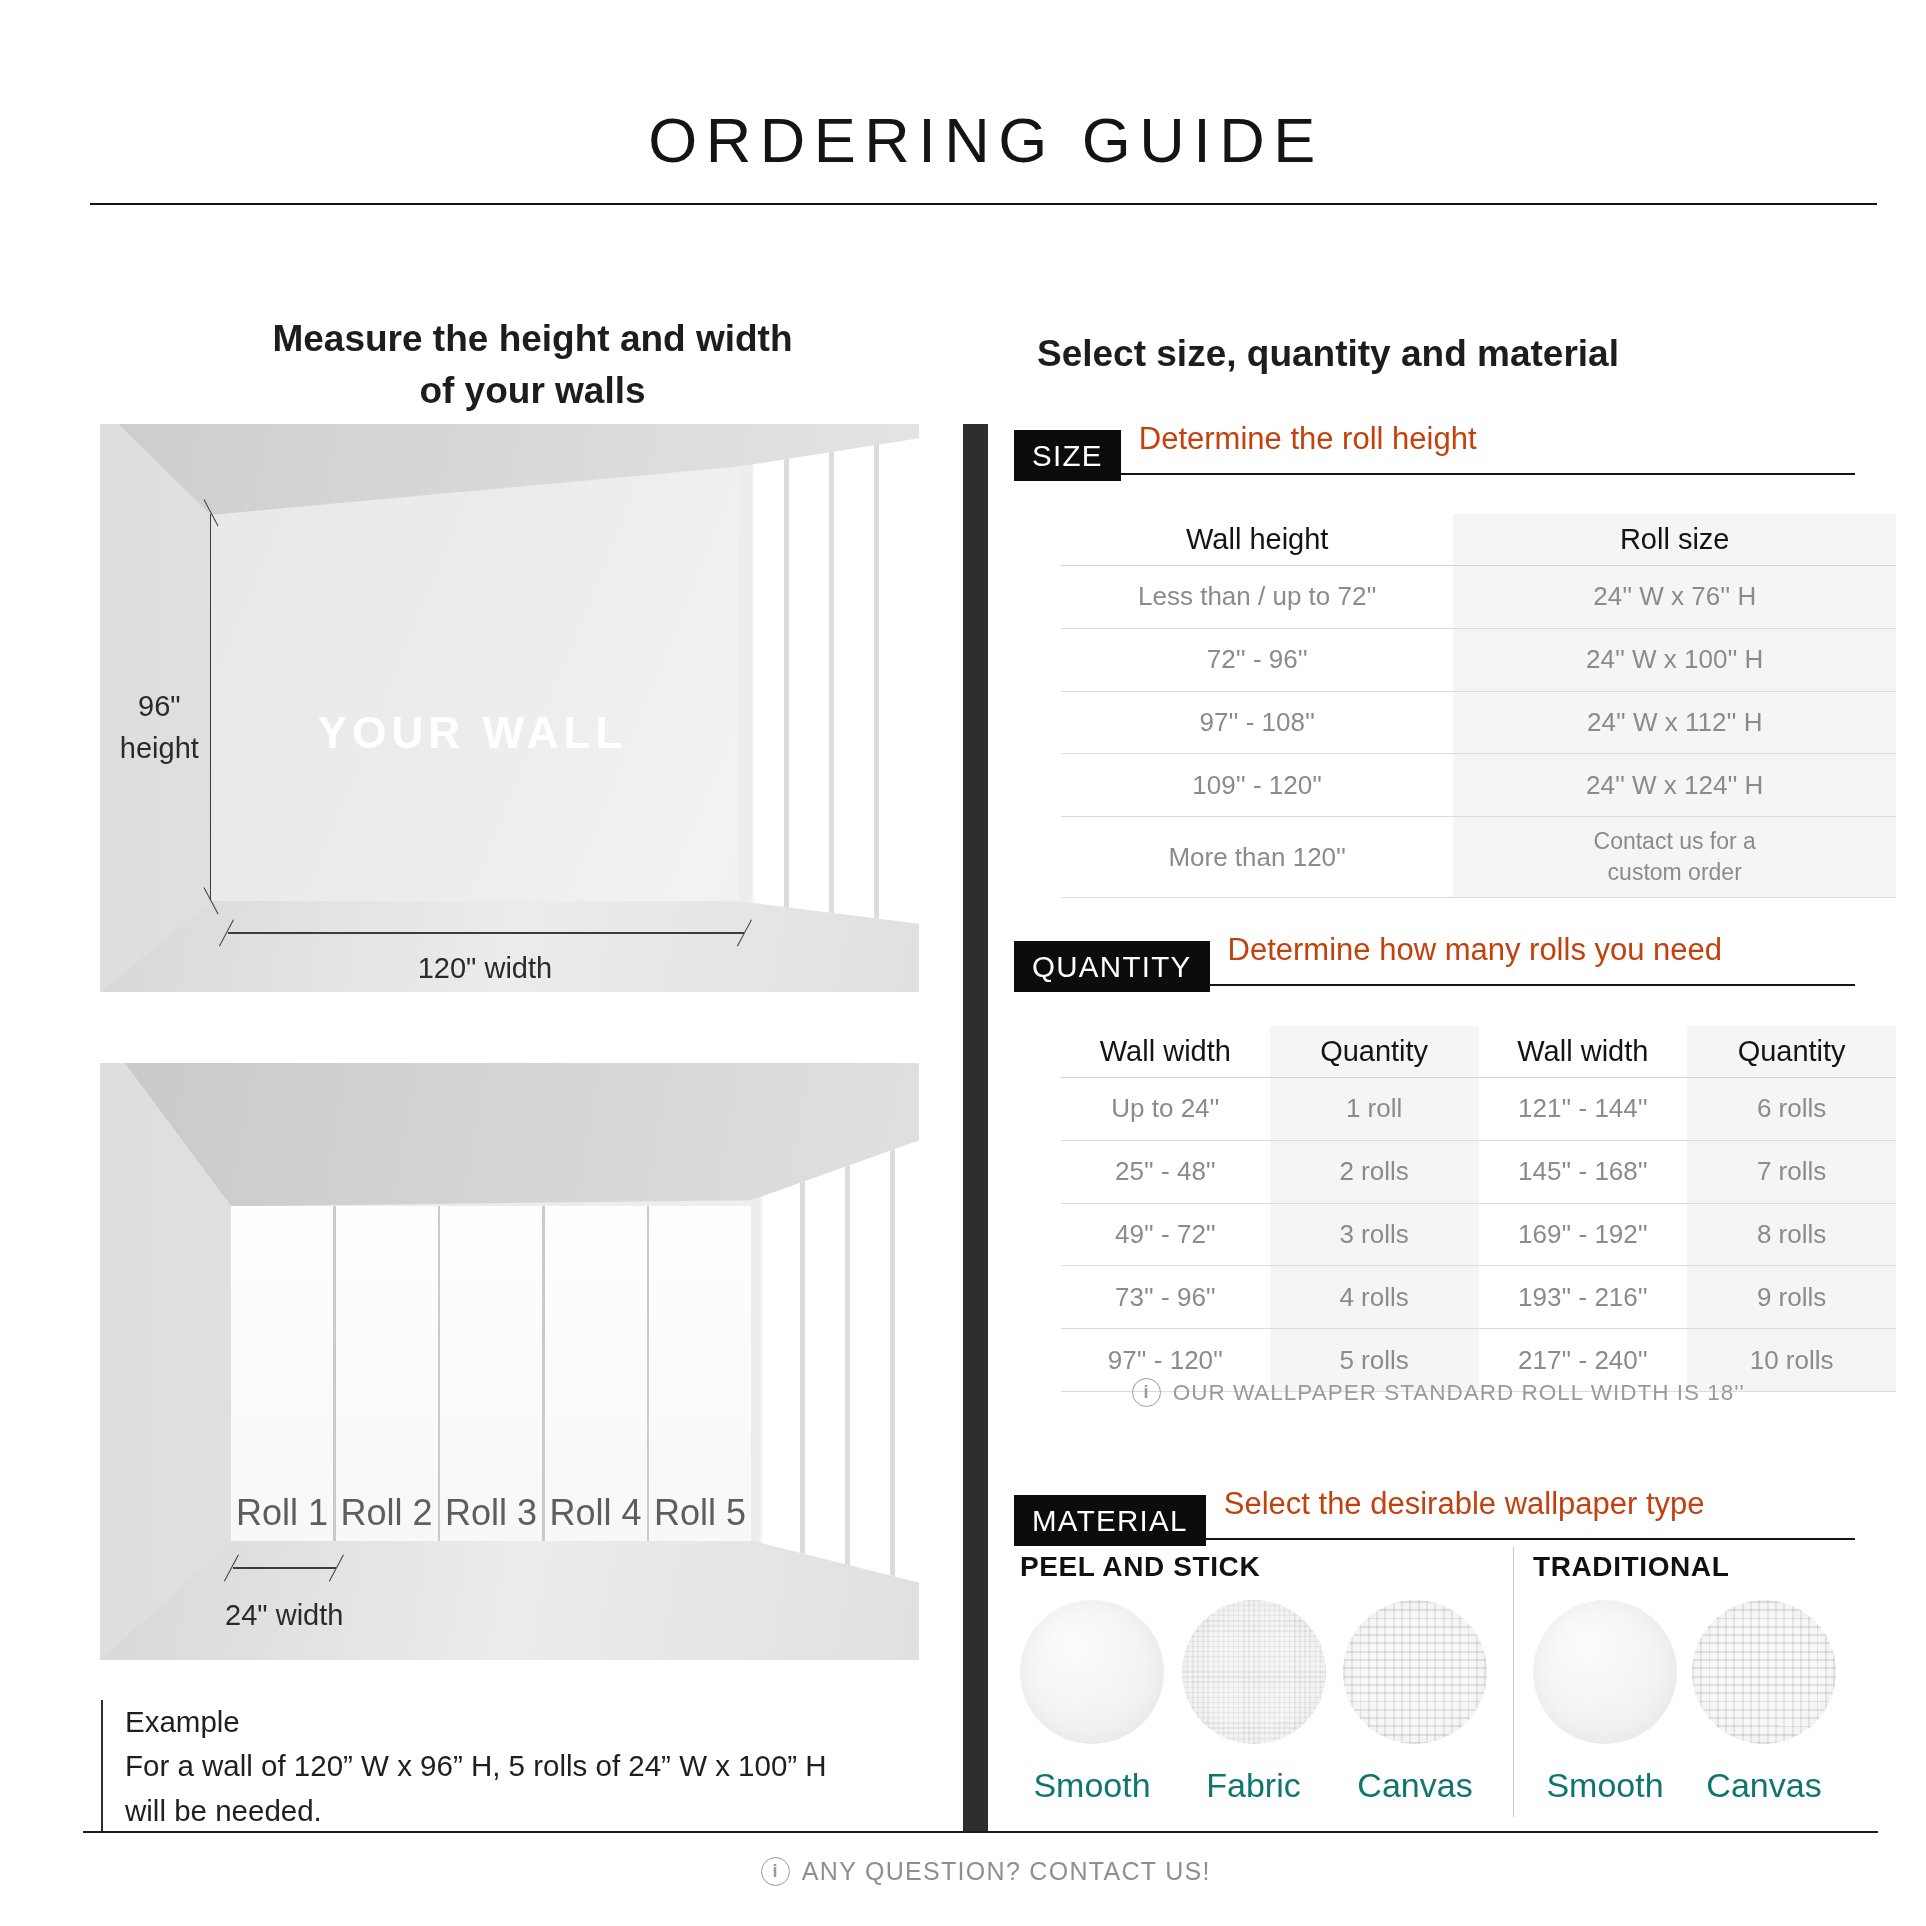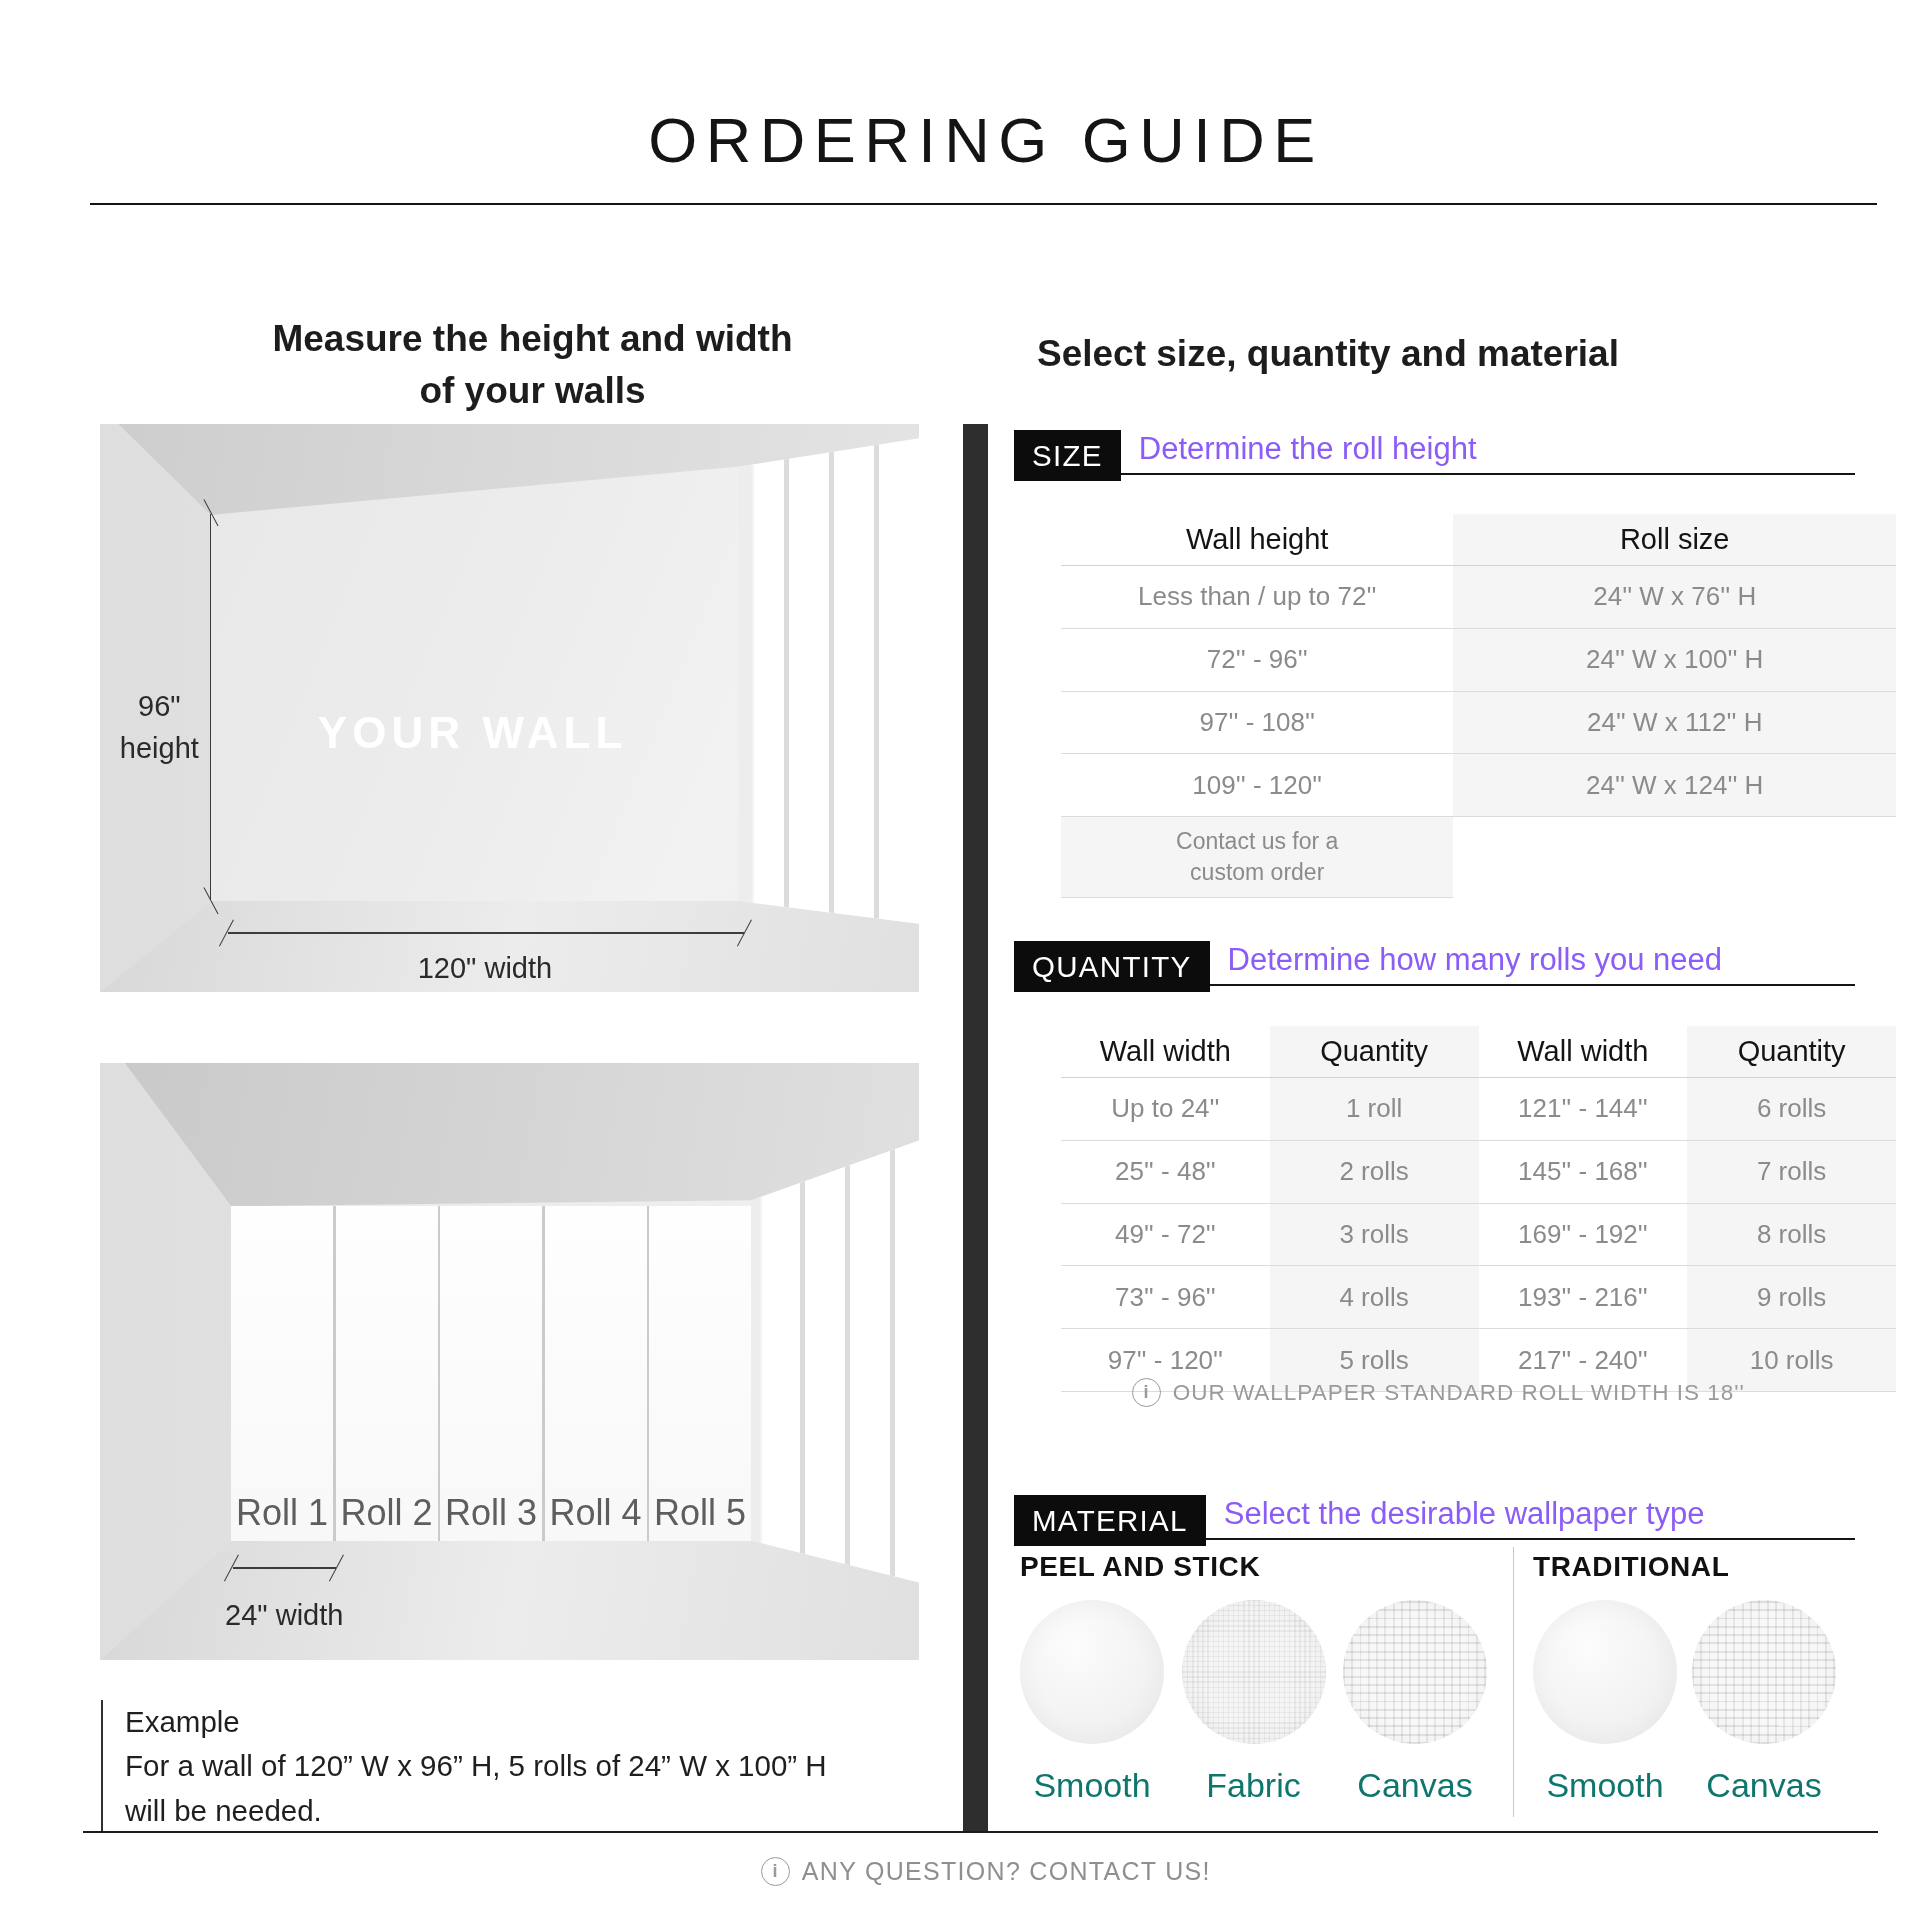--- a/index.html
+++ b/index.html
@@ -70,21 +70,21 @@
 
   
   .example{left:101px;top:1700px;width:803px;border-left:2.6px solid #2f2f2f;padding-left:22px;
            font-size:29.5px;color:#1f1f1f;line-height:1.5;}
 
   
   .sec-head{position:absolute;left:1014px;width:841px;border-bottom:2.6px solid #151515;
             display:flex;align-items:flex-end;gap:18px;height:54px;}
   .badge{background:#0c0c0c;color:#ffffff;font-size:29.5px;letter-spacing:1.3px;padding:9px 18px 7.7px;
          position:relative;bottom:-7.7px;}
-  .sec-sub{font-size:31px;color:#8b5cf6;padding-bottom:6px;}
+  .sec-sub{font-size:31px;color:#c2410c;padding-bottom:16px;}
   .size-head{top:419px;}
   .qty-head{top:930px;}
   .mat-head{top:1484px;}
 
   
   .dtable{position:absolute;left:1061px;width:835px;}
   .size-table{top:514px;}
   .qty-table{top:1026px;}
   .trow{display:grid;}
   .st{grid-template-columns:47% 53%;}
@@ -210,20 +210,21 @@
     </div>
     <div class="trow st">
       <div class="tcell">97'' - 108''</div>
       <div class="tcell shade">24'' W x 112'' H</div>
     </div>
     <div class="trow st">
       <div class="tcell">109'' - 120''</div>
       <div class="tcell shade">24'' W x 124'' H</div>
     </div>
     <div class="trow st">
+      <div class="tcell">More than 120''</div>
       <div class="tcell shade cell-small pre">Contact us for a
 custom order</div>
     </div>
   </div>
 
   <div class="sec-head qty-head">
     <span class="badge">QUANTITY</span>
     <span class="sec-sub">Determine how many rolls you need</span>
   </div>
   <div class="dtable qty-table">

